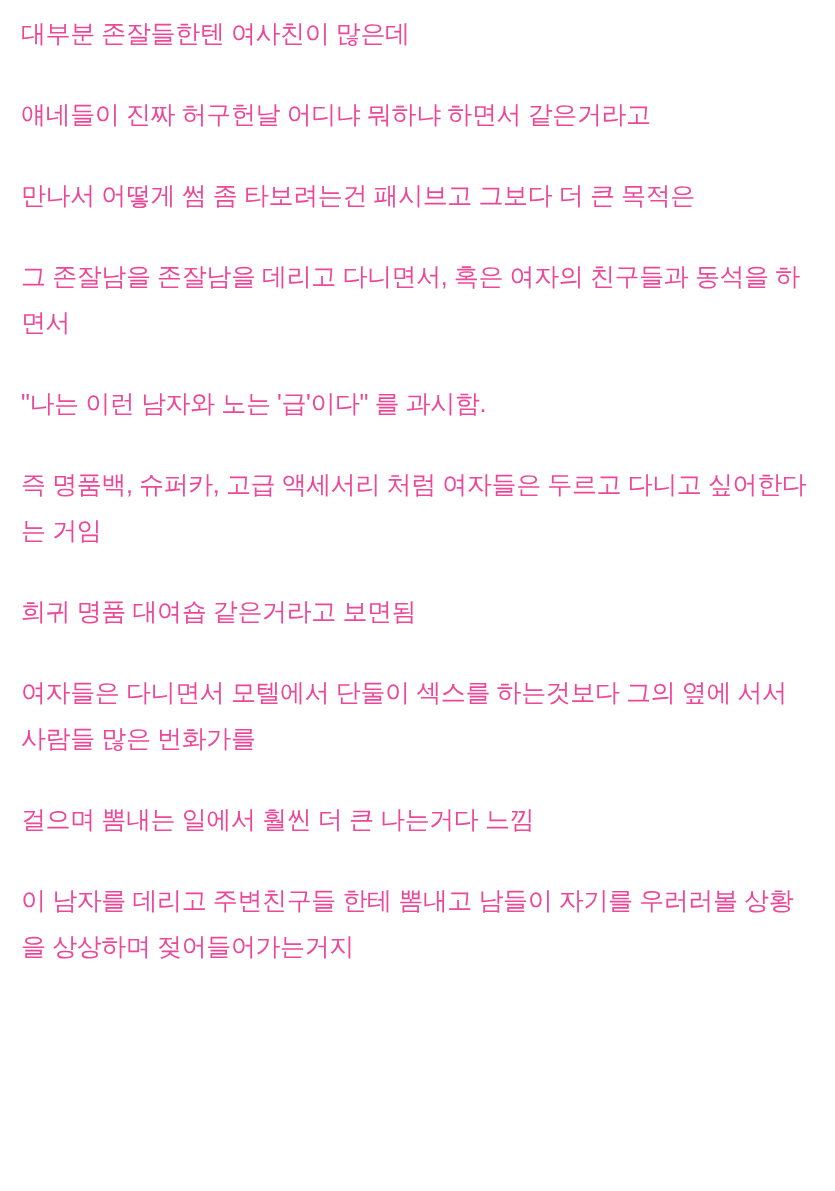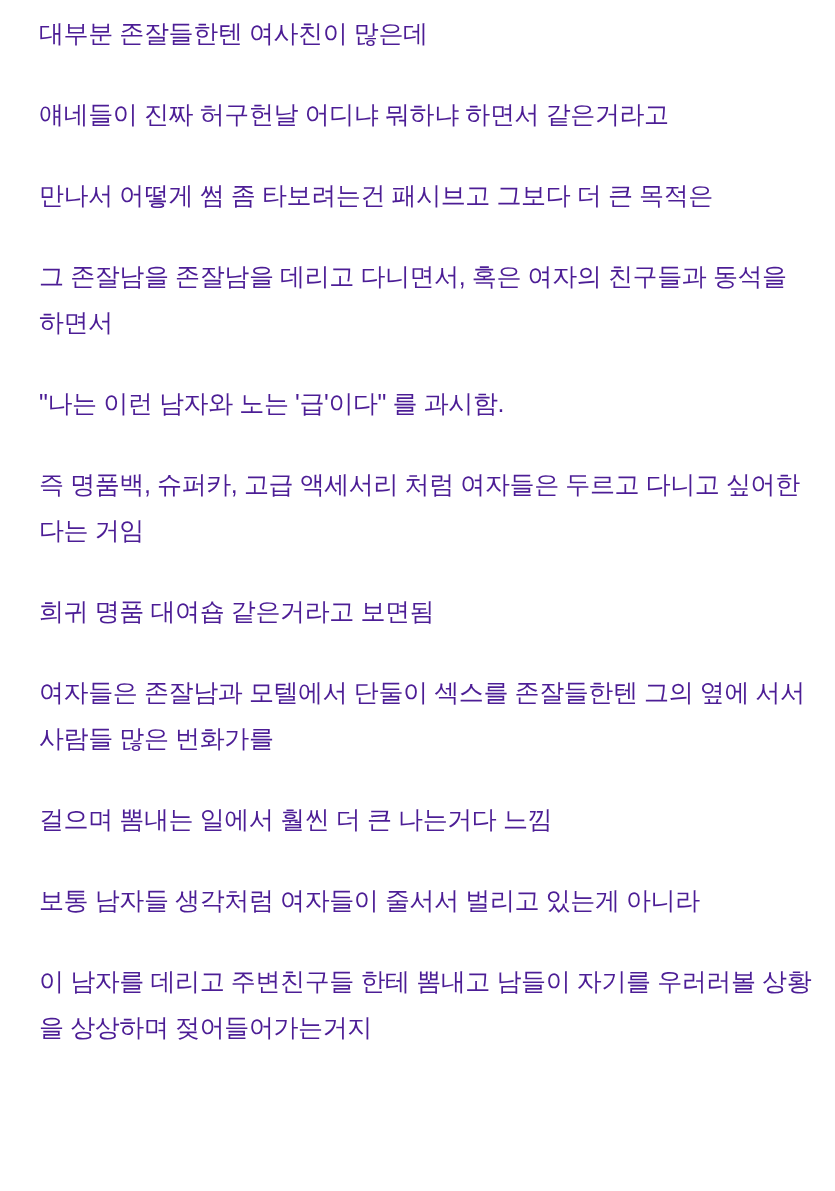--- a/index.html
+++ b/index.html
@@ -9,24 +9,24 @@
   }
   .page {
     width: 835px;
     height: 1191px;
     box-sizing: border-box;
     background: #ffffff;
     overflow: hidden;
   }
   .post-body {
     box-sizing: border-box;
-    padding: 10px 22px 20px 39px;
+    padding: 10px 22px 20px 21px;
     font-family: "Liberation Sans", "DejaVu Sans", sans-serif;
     font-size: 25px;
-    color: #4c1d95;
+    color: #ec4899;
     letter-spacing: -0.4px;
     word-break: break-all;
     overflow-wrap: break-word;
   }
   .post-body p {
     margin: 0 0 35px 0;
     line-height: 46px;
     font-weight: 400;
   }
   .post-body p:last-child {
@@ -38,18 +38,17 @@
 
 <div class="page">
   <div class="post-body">
     <p>대부분 존잘들한텐 여사친이 많은데</p>
     <p>얘네들이 진짜 허구헌날 어디냐 뭐하냐 하면서 같은거라고</p>
     <p>만나서 어떻게 썸 좀 타보려는건 패시브고 그보다 더 큰 목적은</p>
     <p>그 존잘남을 존잘남을 데리고 다니면서, 혹은 여자의 친구들과 동석을 하면서</p>
     <p>"나는 이런 남자와 노는 '급'이다" 를 과시함.</p>
     <p>즉 명품백, 슈퍼카, 고급 액세서리 처럼 여자들은 두르고 다니고 싶어한다는 거임</p>
     <p>희귀 명품 대여숍 같은거라고 보면됨</p>
-    <p>여자들은 존잘남과 모텔에서 단둘이 섹스를 존잘들한텐 그의 옆에 서서 사람들 많은 번화가를</p>
+    <p>여자들은 다니면서 모텔에서 단둘이 섹스를 하는것보다 그의 옆에 서서 사람들 많은 번화가를</p>
     <p>걸으며 뽐내는 일에서 훨씬 더 큰 나는거다 느낌</p>
-    <p>보통 남자들 생각처럼 여자들이 줄서서 벌리고 있는게 아니라</p>
     <p>이 남자를 데리고 주변친구들 한테 뽐내고 남들이 자기를 우러러볼 상황을 상상하며 젖어들어가는거지</p>
   </div>
 </div>
 
 </body></html>

